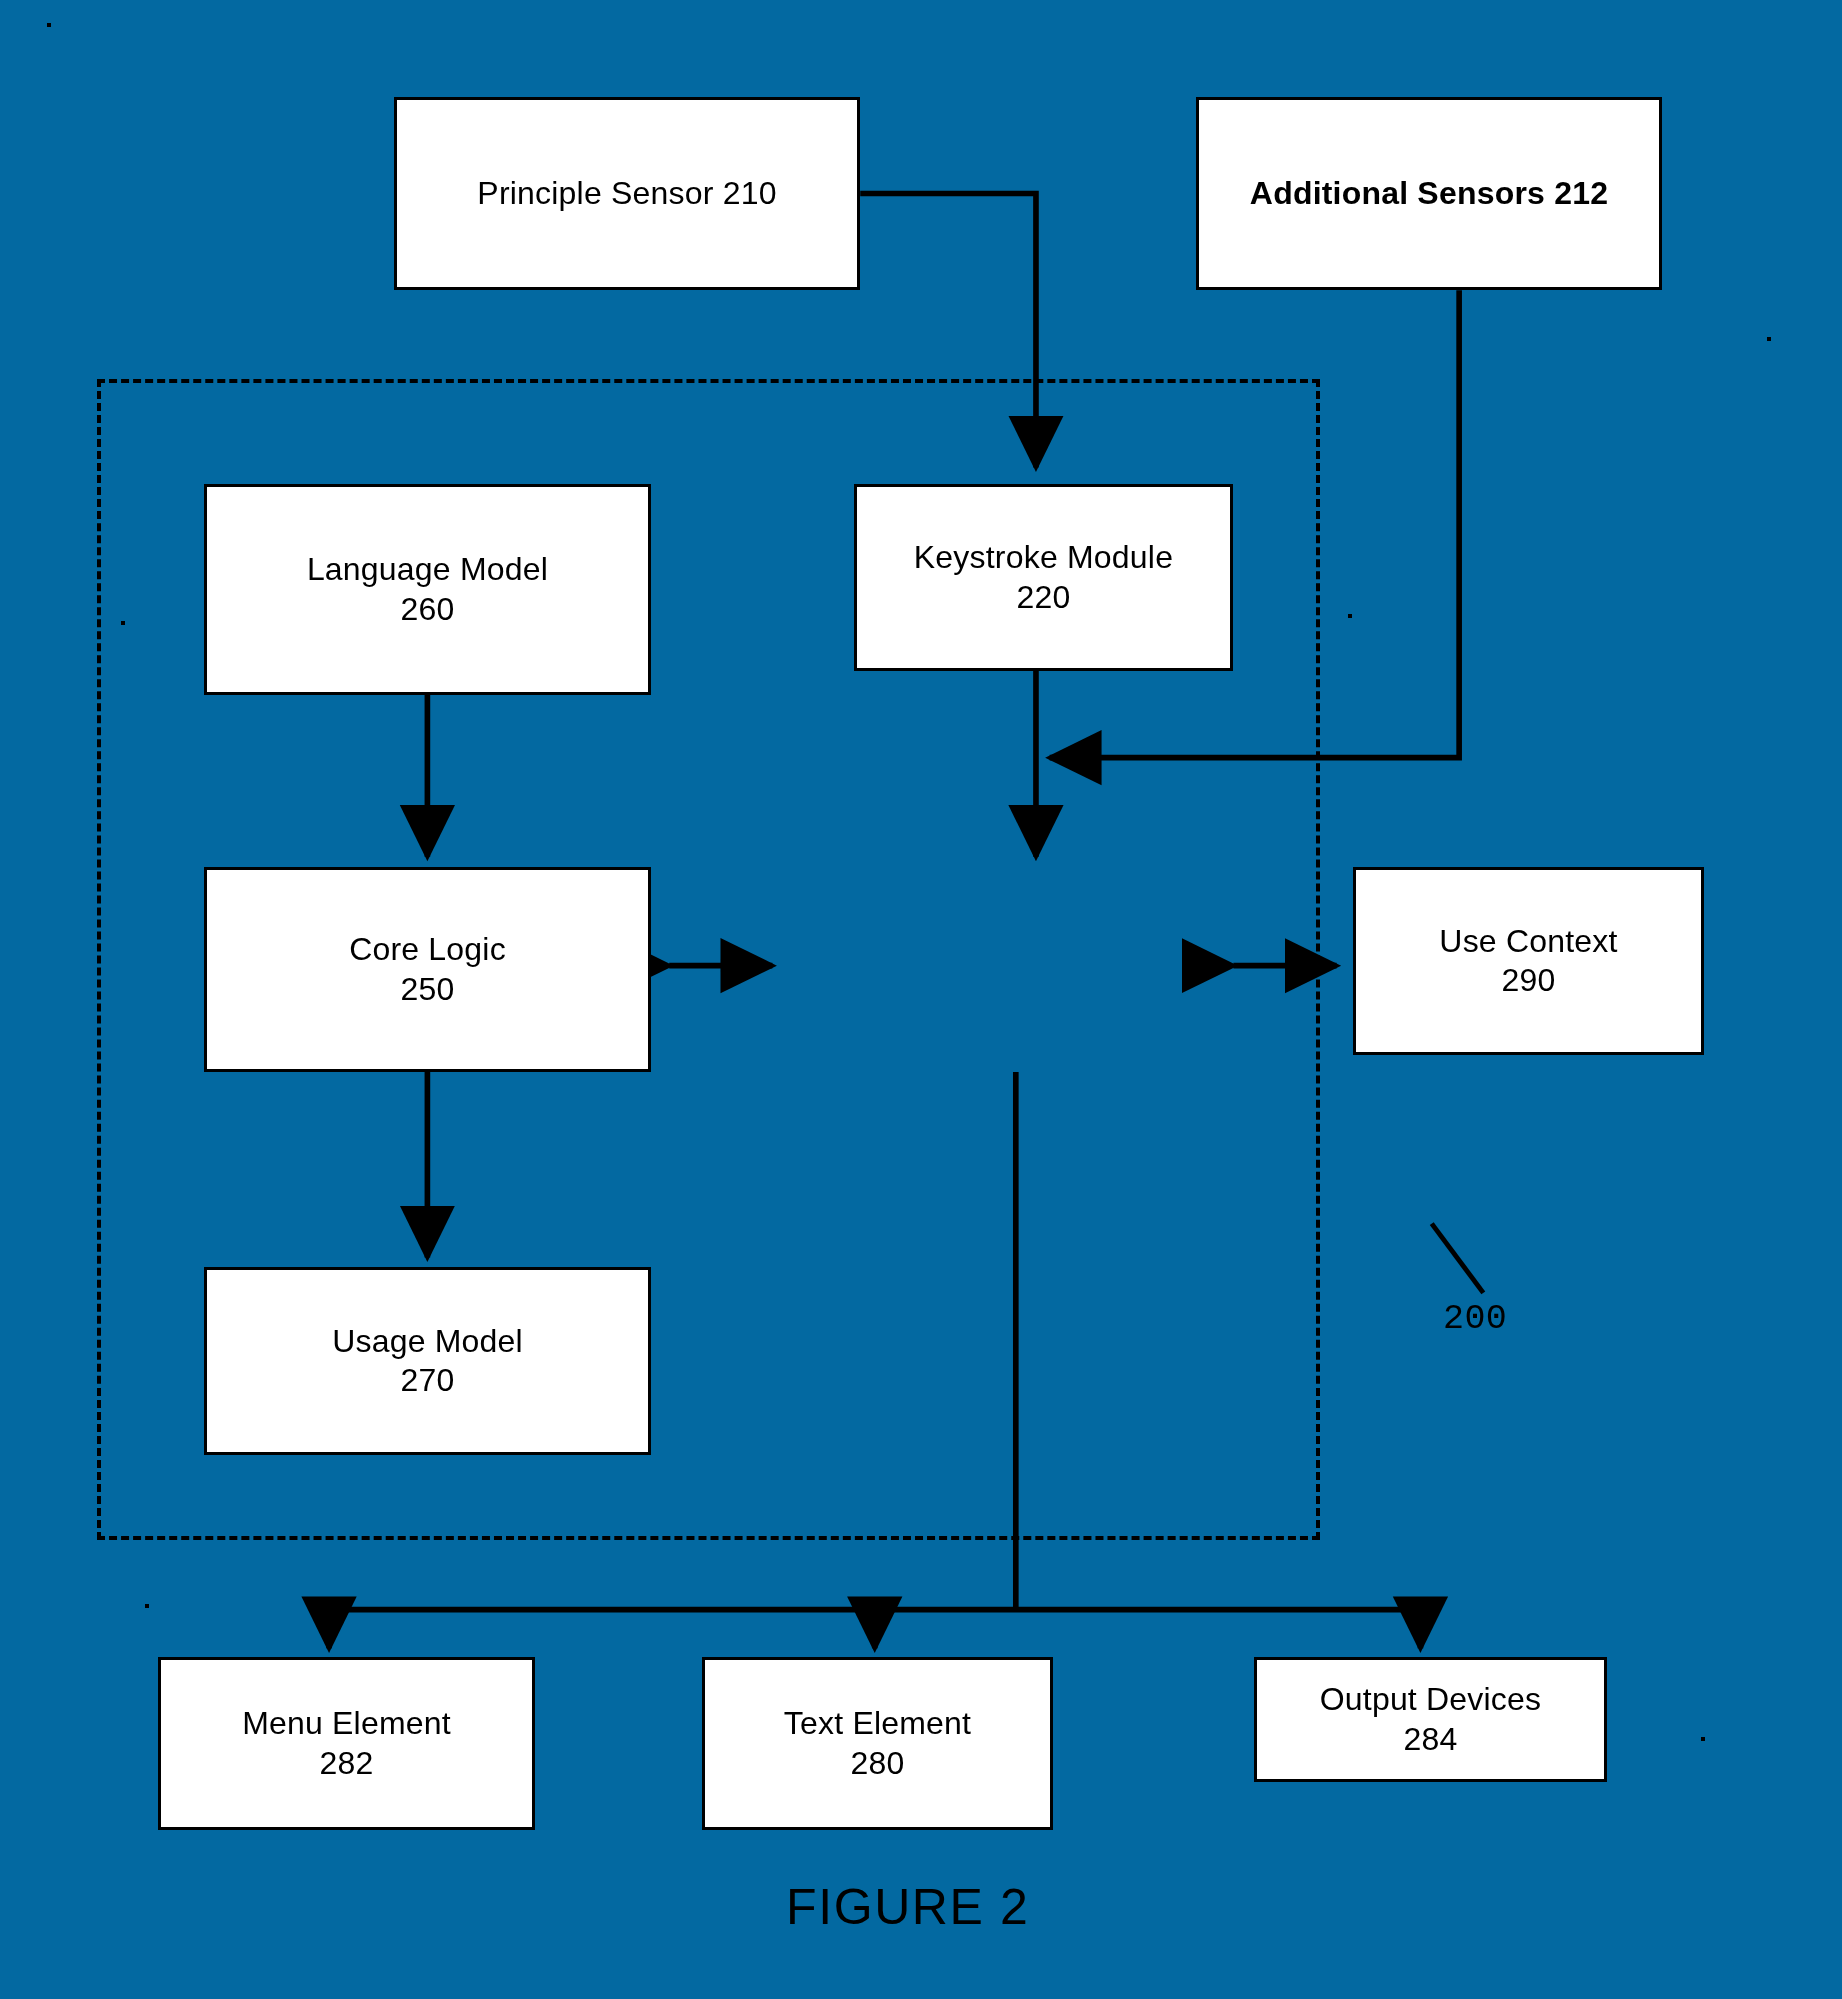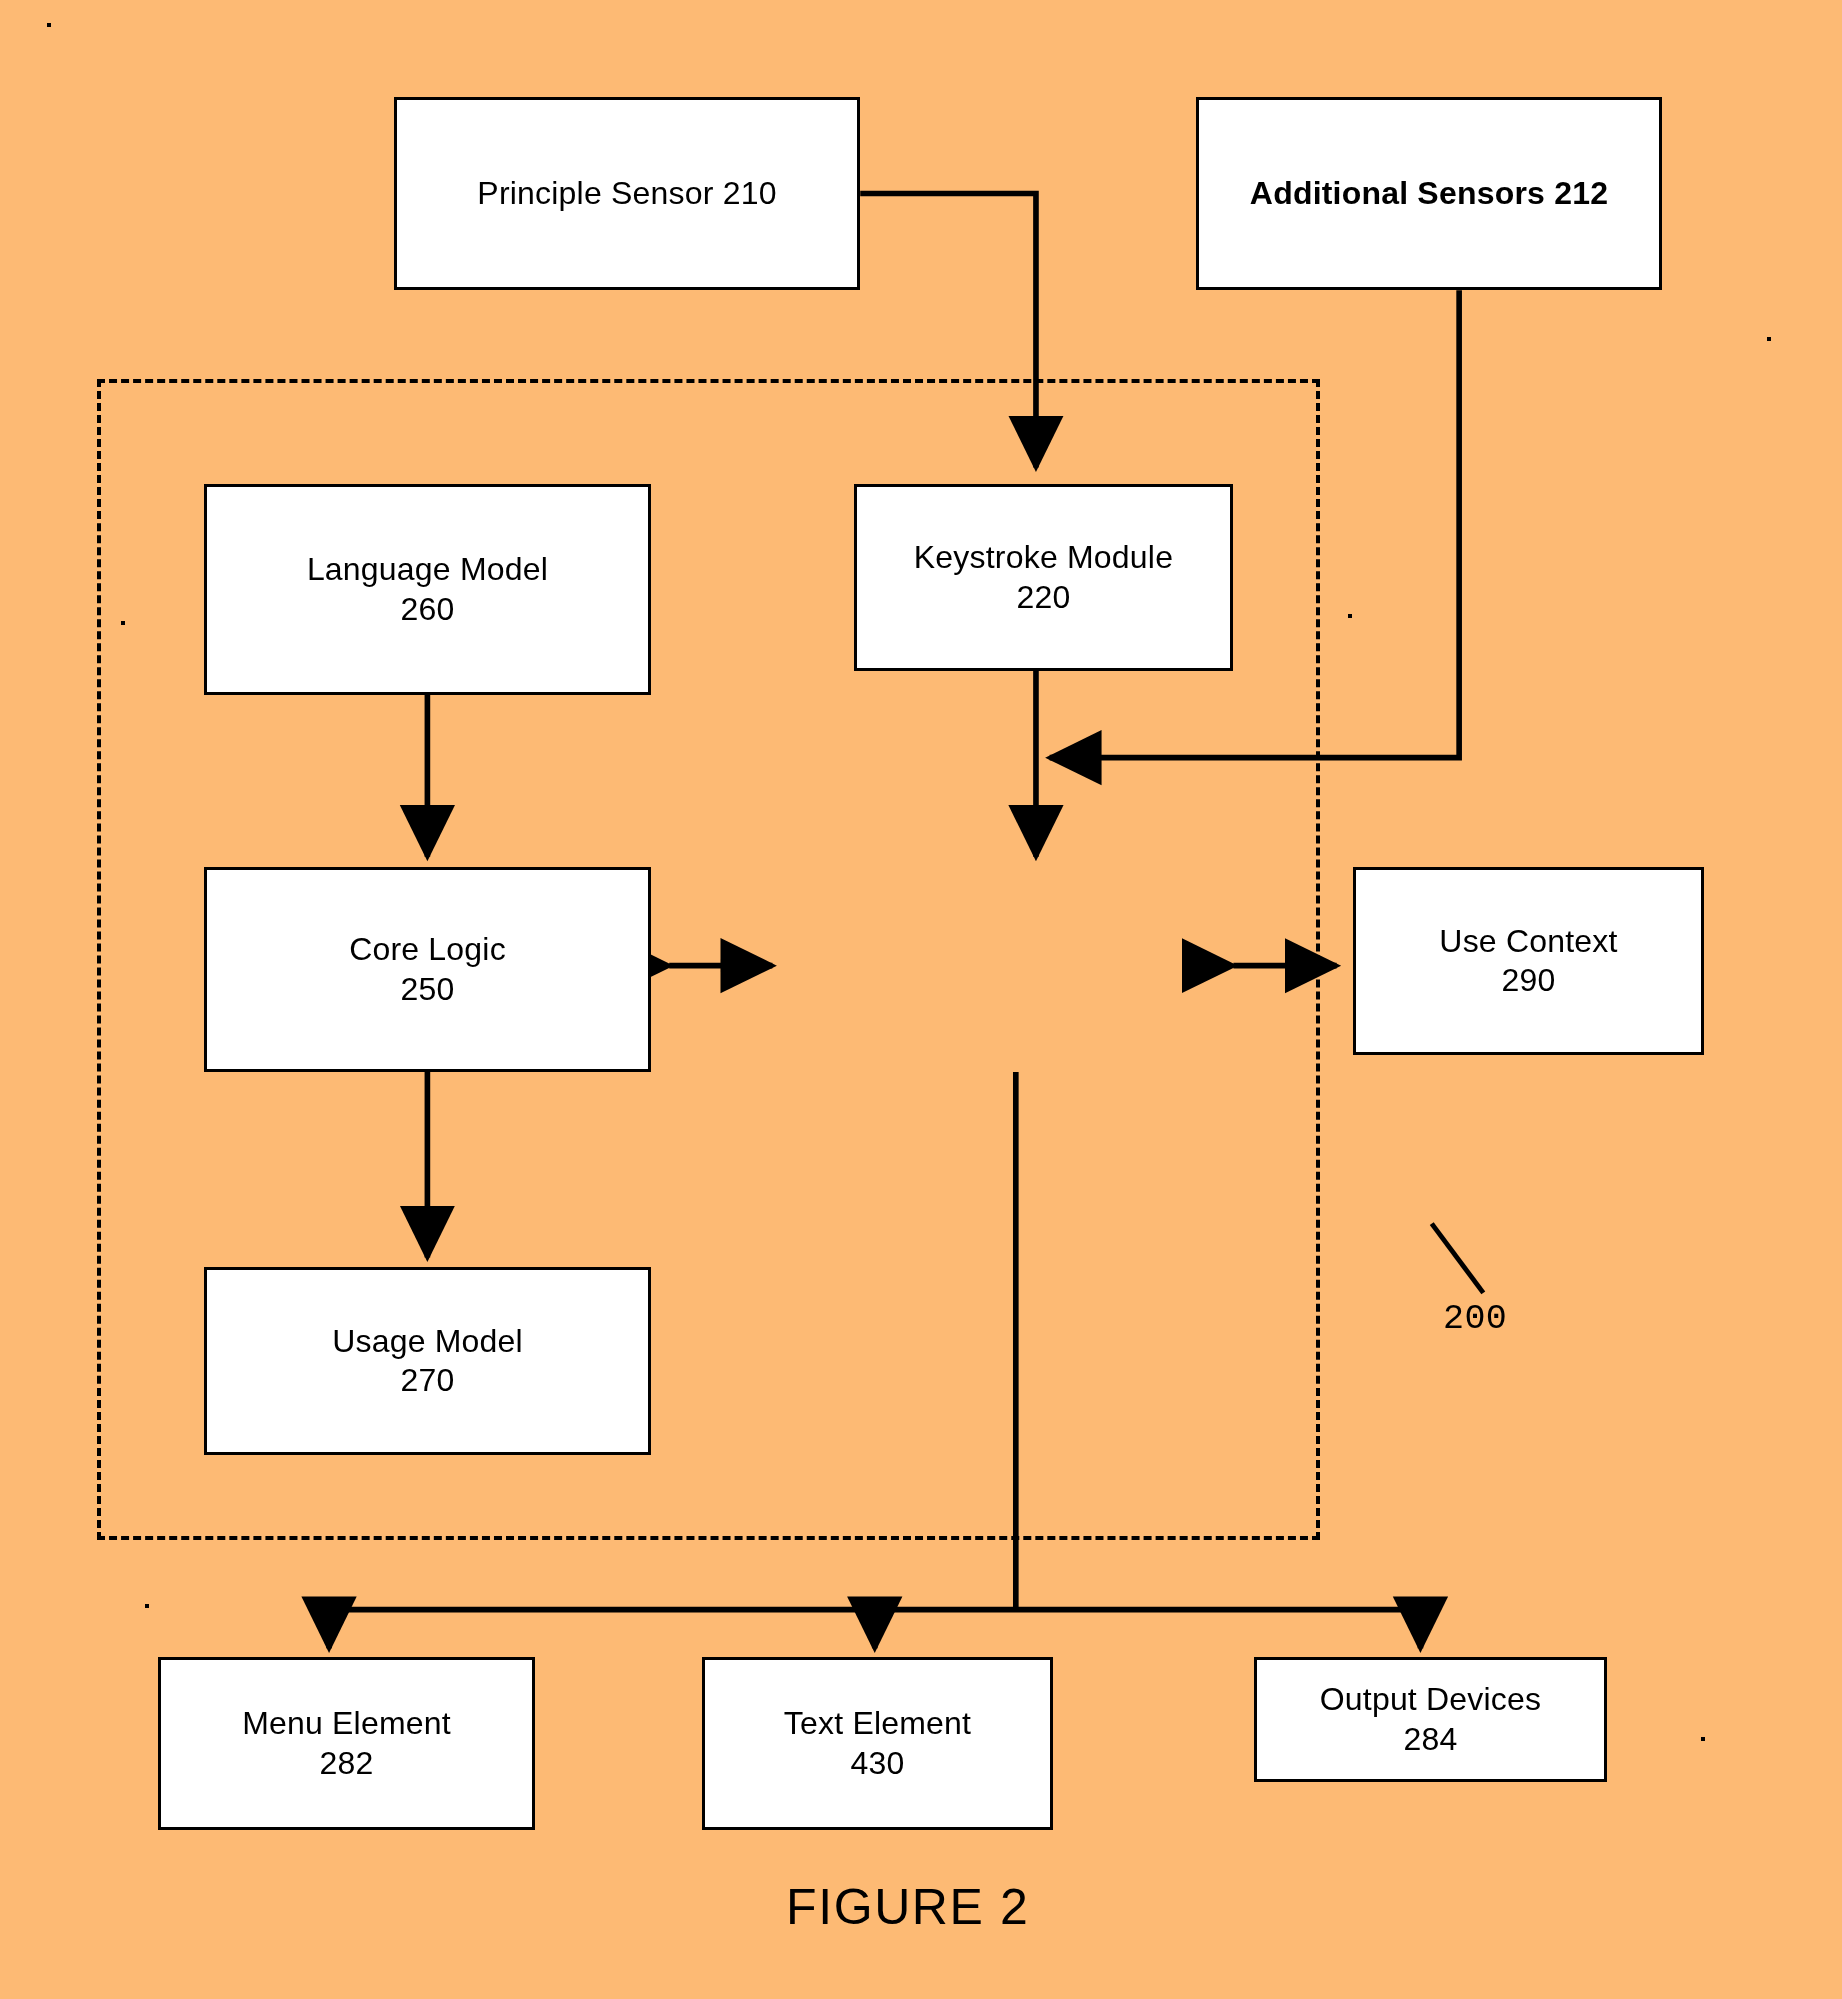--- a/index.html
+++ b/index.html
@@ -9,21 +9,21 @@
     background: #ffffff;
   }
   body {
     font-family: "Liberation Sans", "DejaVu Sans", sans-serif;
     color: #000000;
   }
   #figure-root {
     position: relative;
     width: 1843px;
     height: 1999px;
-    background: #fdba74;
+    background: #0369a1;
     overflow: hidden;
   }
   #wire-layer {
     position: absolute;
     left: 0;
     top: 0;
     width: 1843px;
     height: 1999px;
     pointer-events: none;
   }
@@ -152,21 +152,21 @@
 
   <div class="ref-callout" style="left:1443px; top:1299px;font-family:Liberation Mono, monospace;">200</div>
 
   <div class="node-box" style="left:158px; top:1657px; width:377px; height:173px;">
     <span class="node-label">Menu Element</span>
     <span class="node-ref">282</span>
   </div>
 
   <div class="node-box" style="left:702px; top:1657px; width:351px; height:173px;">
     <span class="node-label">Text Element</span>
-    <span class="node-ref">430</span>
+    <span class="node-ref">280</span>
   </div>
 
   <div class="node-box" style="left:1254px; top:1657px; width:353px; height:125px;">
     <span class="node-label">Output Devices</span>
     <span class="node-ref">284</span>
   </div>
 
   <div class="figure-caption" style="left:786px; top:1878px;">FIGURE 2</div>
 
   <div class="speck" style="left:47px; top:22.6px;"></div>

